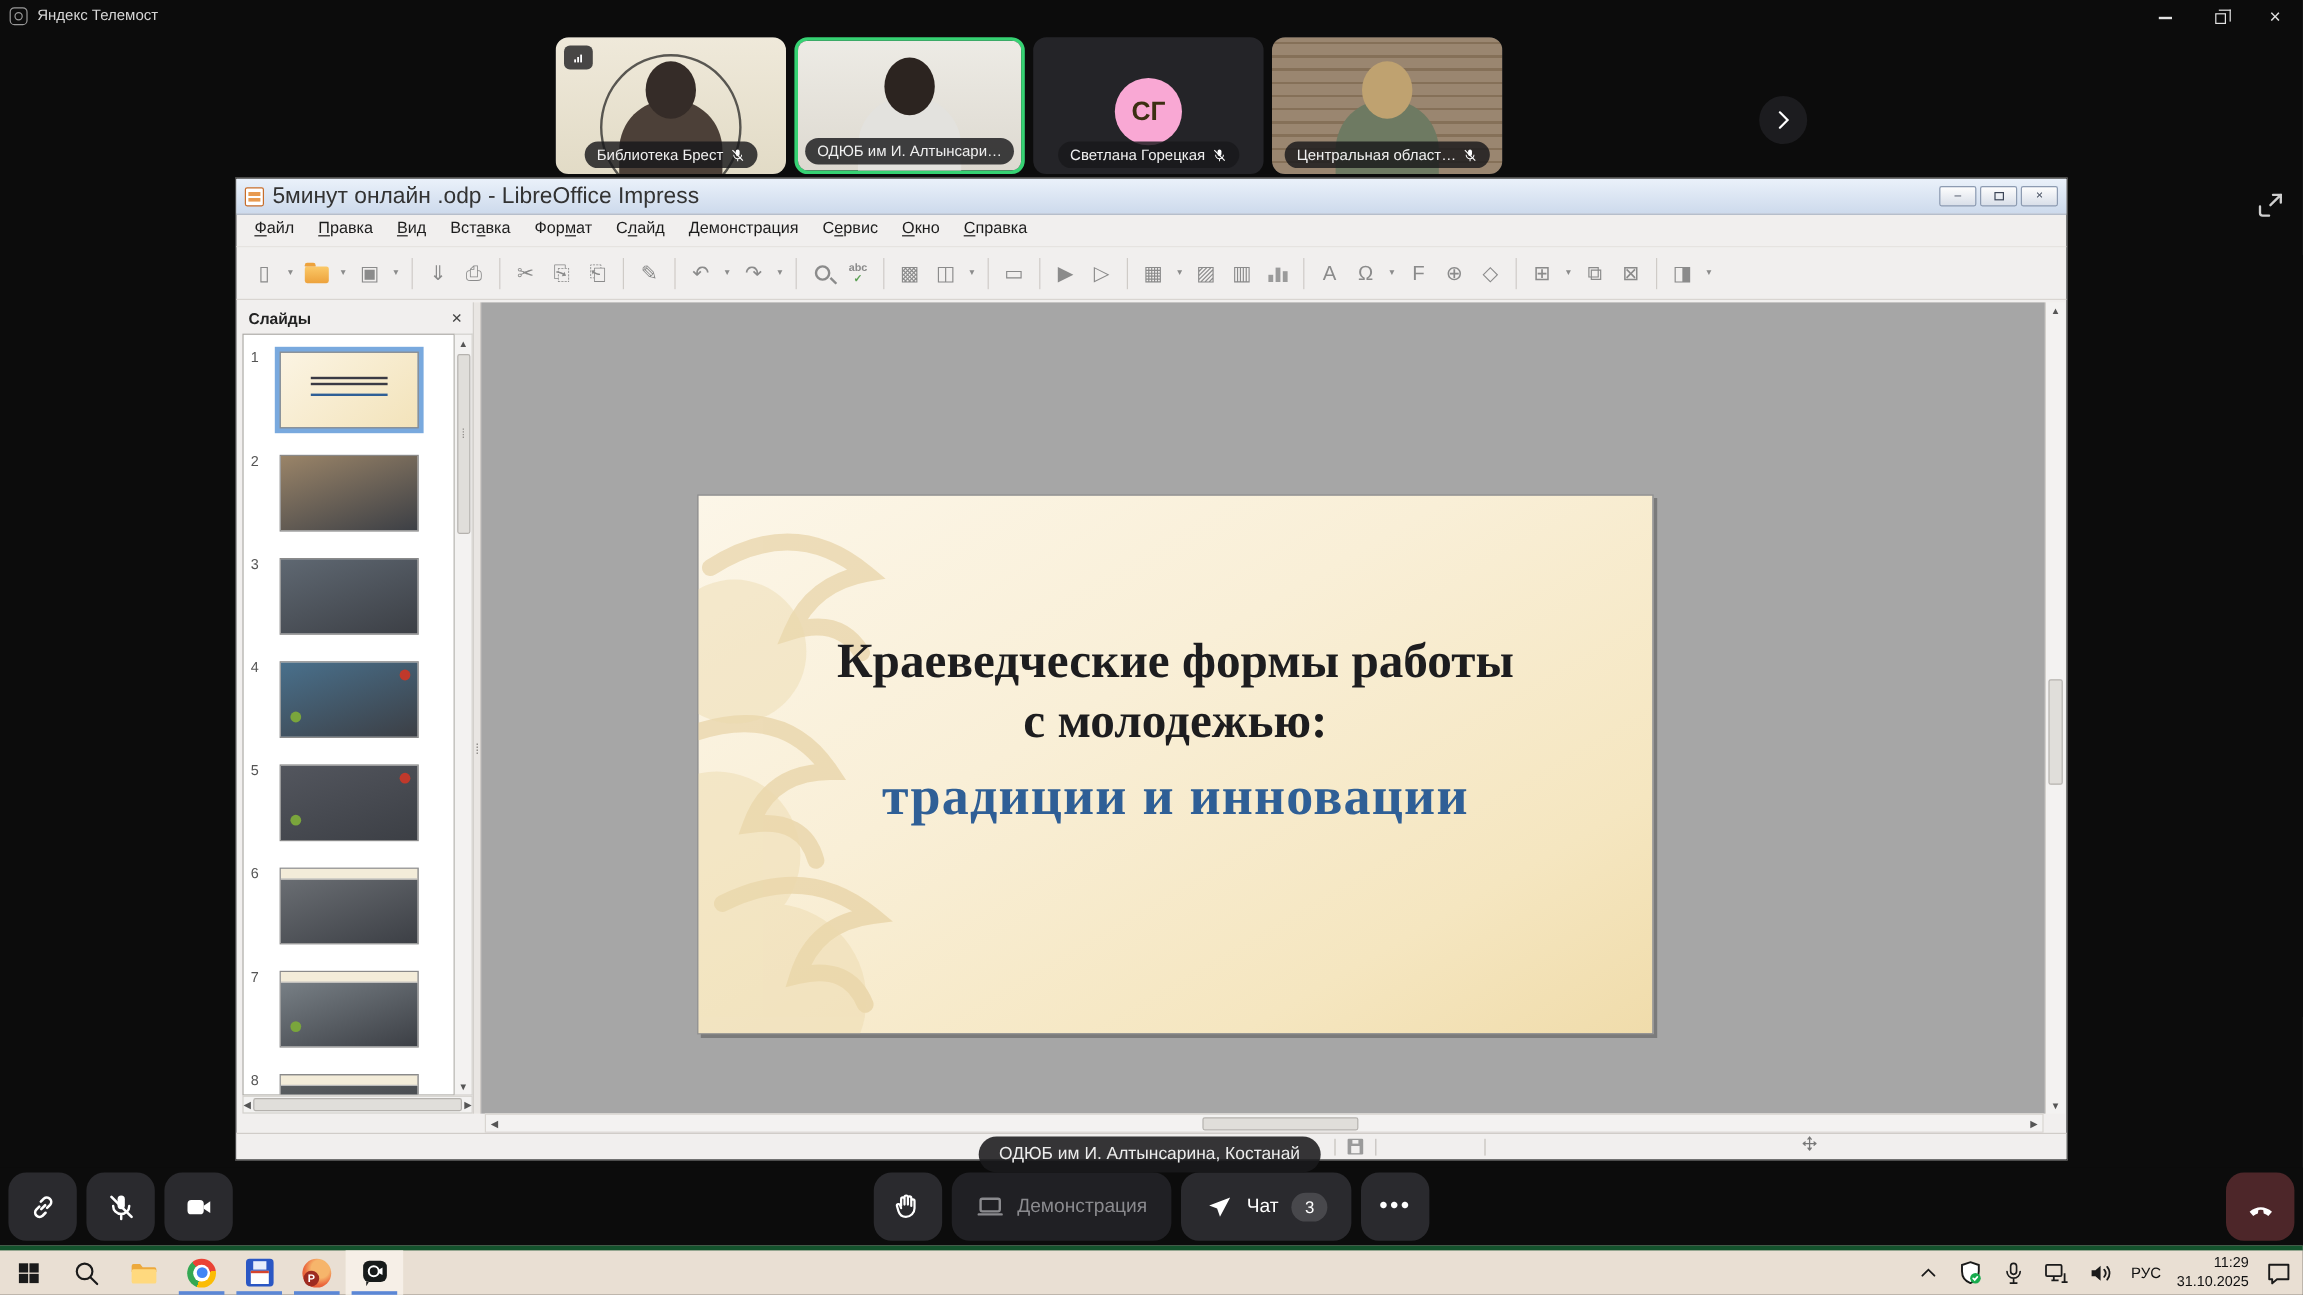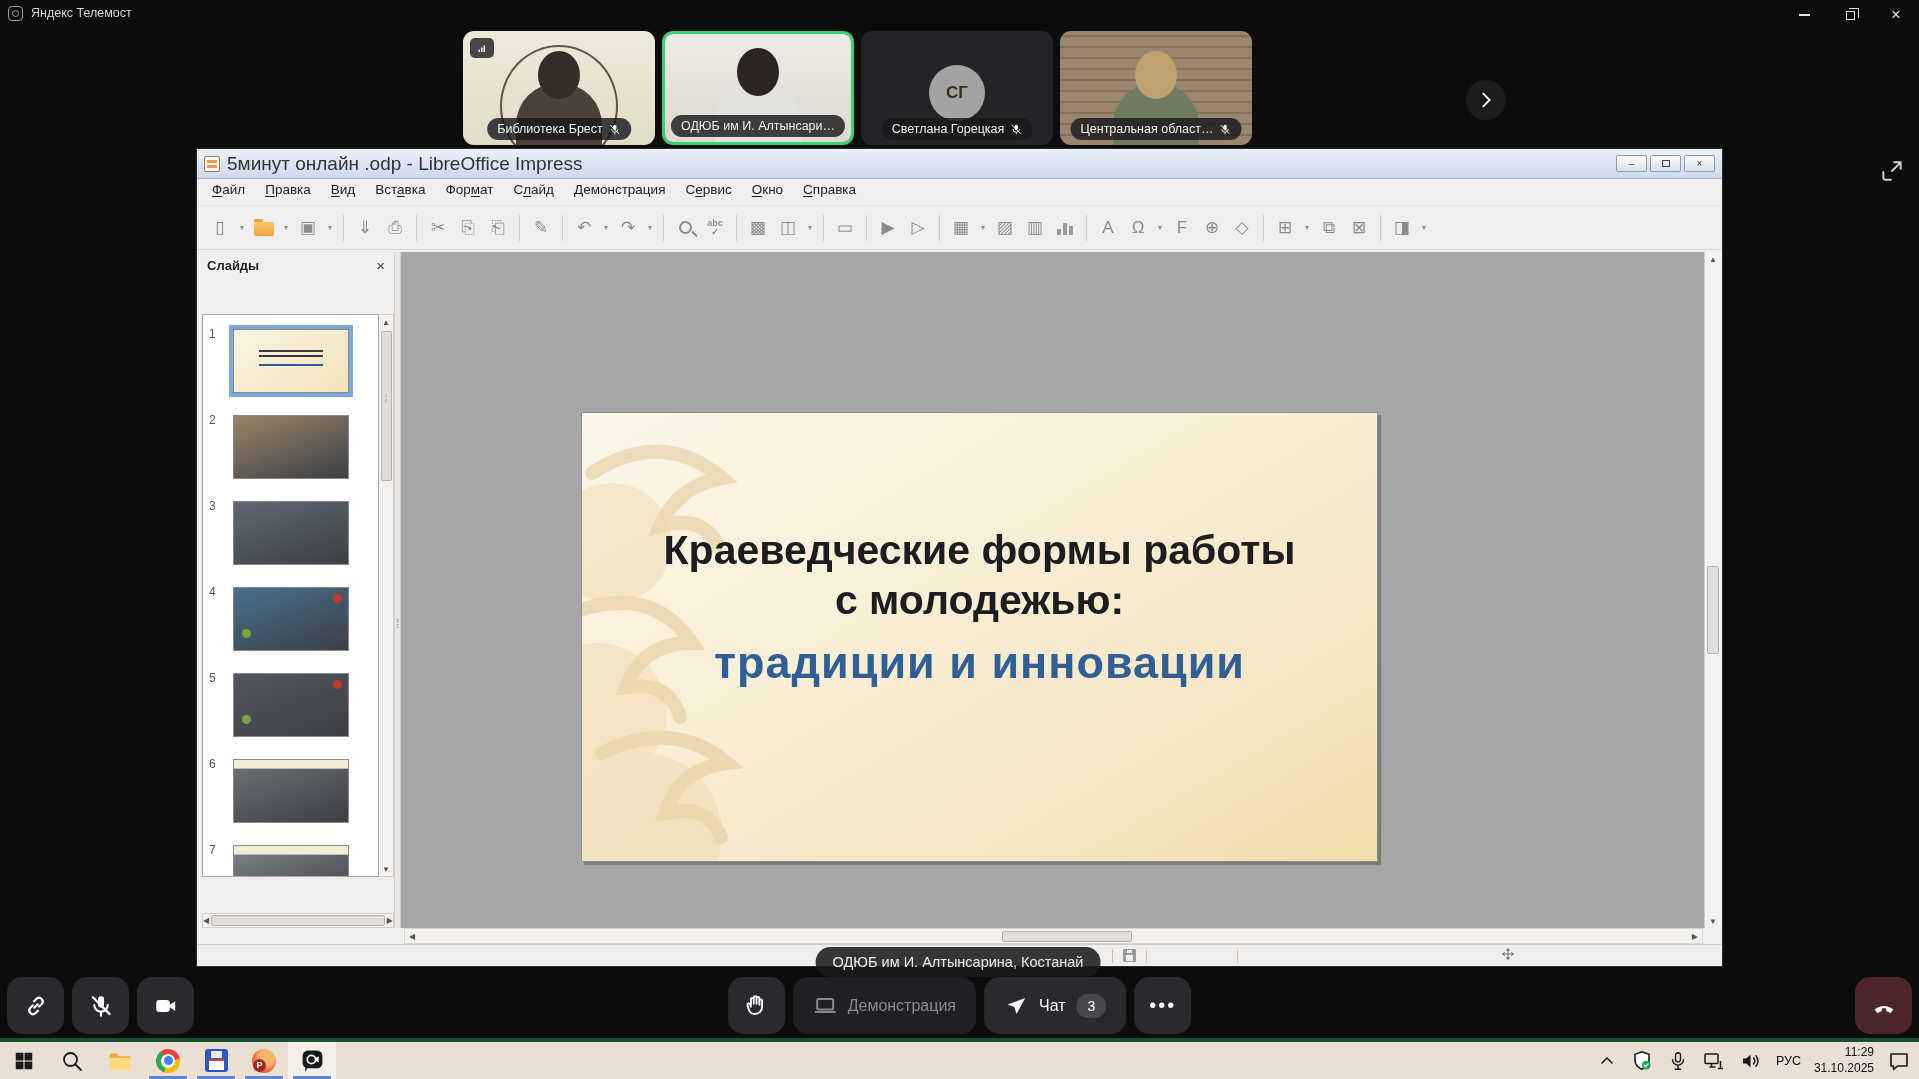--- a/index.html
+++ b/index.html
@@ -29,22 +29,22 @@
           background:#242428; flex:none; }
   .tile.active { border:3px solid #36d273;padding-left:40px; }
   .video { position:absolute; inset:0; }
   .person-body { position:absolute; left:50%; bottom:-10px; transform:translateX(-50%);
                  width:86px; height:72px; border-radius:42px 42px 0 0; }
   .person-head { position:absolute; left:50%; bottom:46px; transform:translateX(-50%);
                  width:42px; height:48px; border-radius:50%; }
   .cam-ring { position:absolute; left:50%; top:14px; transform:translateX(-50%);
               width:118px; height:122px; border-radius:50%; border:2px solid rgba(25,25,25,.7); }
   .avatar { position:absolute; left:50%; top:34px; transform:translateX(-50%); width:56px; height:56px;
-            border-radius:50%; background:#a3a3a3; display:flex; align-items:center; justify-content:center;
-            font-size:17px; font-weight:bold; color:#3c2f12; }
+            border-radius:50%; background:#f9a8d4; display:flex; align-items:center; justify-content:center;
+            font-size:22px; font-weight:bold; color:#3c2f12; }
   .sig { position:absolute; left:7px; top:7px; width:24px; height:20px; border-radius:5px;
          background:rgba(30,30,32,.8); display:flex; align-items:center; justify-content:center; }
   .pill { position:absolute; bottom:5px; left:50%; transform:translateX(-50%); max-width:96%;
           height:22px; border-radius:11px; background:rgba(24,24,27,.82); color:#f0f0f0;
           display:flex; align-items:center; gap:5px; padding:0 10px; font-size:12.5px; white-space:nowrap; }
   .pill .nm { overflow:hidden; text-overflow:ellipsis; }
   #next-btn { position:absolute; left:1466px; top:80px; width:40px; height:40px; border-radius:50%;
               background:#1c1c1f; display:flex; align-items:center; justify-content:center; }
   #expand-btn { position:absolute; right:12px; top:156px; width:30px; height:30px;
                 display:flex; align-items:center; justify-content:center; }
@@ -79,21 +79,21 @@
                       background:#eda23c; border-radius:2px 2px 0 0; }
   .g-search { width:13px; height:13px; border:2px solid #8b8b8b; border-radius:50%; position:relative; }
   .g-search::after { content:""; position:absolute; left:10px; top:10px; width:7px; height:2px;
                      background:#8b8b8b; transform:rotate(45deg); }
   .g-abc { font-size:9px; font-weight:bold; color:#8b8b8b; line-height:1; text-align:center; }
   .g-abc small { display:block; color:#5da155; font-size:9px; }
   .g-bars { display:flex; align-items:flex-end; gap:2px; height:15px; }
   .g-bars i { width:4px; background:#9b9b9b; display:block; }
 
   .lo-content { position:absolute; left:1px; right:1px; top:103px; bottom:38px; display:flex; }
-  .panel { width:196px; display:flex; flex-direction:column; background:#f1efee;gap:36px; }
+  .panel { width:196px; display:flex; flex-direction:column; background:#f1efee; }
   .panel-head { height:26px; display:flex; align-items:center; padding:0 9px; font-size:13px;
                 font-weight:bold; color:#222; }
   .panel-close { margin-left:auto; font-size:15px; color:#444; font-weight:normal; }
   .panel-mid { flex:1; display:flex; min-height:0; padding-left:4px; }
   .thumb-list { flex:1; background:#fff; border:1px solid #aba8a4; overflow:hidden; padding-top:6px; }
   .thumb-row { display:flex; margin:4px 4px 14px 6px; }
   .thumb-num { width:20px; font-size:12px; color:#555; padding-top:2px; }
   .thumb-wrap { padding:4px; }
   .thumb-wrap.selected { background:#79a9de; }
   .thumb { width:116px; height:64px; border:1px solid #8a8a8a; position:relative; overflow:hidden; background:#ccc; }
@@ -112,21 +112,21 @@
   .panel-hthumb { flex:1; height:11px; margin:0 2px; background:#e0deda; border:1px solid #b5b2ae; border-radius:2px; }
   .splitter { width:7px; background:#e9e6e3; border-left:1px solid #d3d0cc; border-right:1px solid #cfcbc7; position:relative; }
   .splitter::after { content:"⁞"; position:absolute; top:365px; left:1px; color:#8f8c88; font-size:12px; }
 
   .canvas { flex:1; background:#a6a6a6; position:relative; overflow:hidden; }
   .slide { position:absolute; left:180px; top:160px; width:797px; height:450px;
            background:linear-gradient(150deg,#fcf6e8 0%,#f9efd7 40%,#f5e6c0 78%,#f0dcab 100%);
            border:1px solid #8f8f8f; box-shadow:3px 3px 0 rgba(70,70,70,.45); }
   .orn { position:absolute; left:0; top:0; height:100%; }
   .slide-text { position:absolute; left:0; right:0; top:112px; text-align:center;
-                font-family:Liberation Sans, sans-serif; font-weight:bold; }
+                font-family:Liberation Serif, serif; font-weight:bold; }
   .st-black { font-size:41px; color:#1d1d1f; line-height:1.22; }
   .st-blue  { font-size:45px; color:#2f5f96; margin-top:12px; letter-spacing:1px; }
 
   .vscroll { width:17px; background:#f3f2f1; border-left:1px solid #d3d0cc; display:flex;
              flex-direction:column; align-items:center; }
   .vthumb { width:12px; height:88px; background:#e0deda; border:1px solid #b5b2ae; border-radius:2px; margin-top:300px; }
   .vspacer { flex:1; }
 
   .lo-hscroll { position:absolute; left:207px; right:19px; bottom:22px; height:16px; background:#f3f2f1;
                 border:1px solid #d9d5d1; display:flex; align-items:center; font-size:8px; color:#555; }

